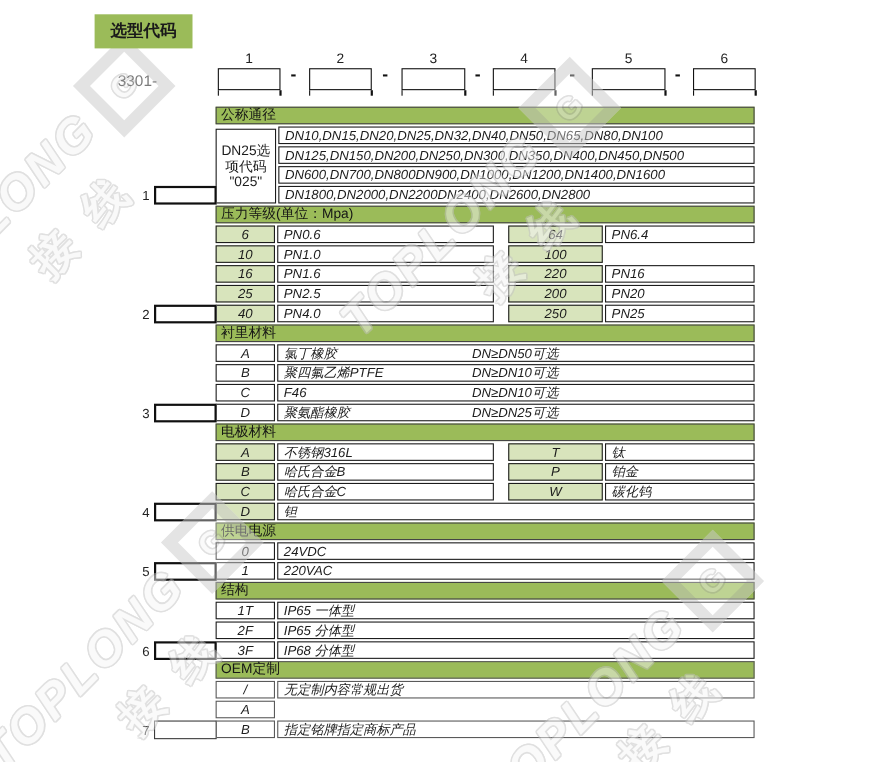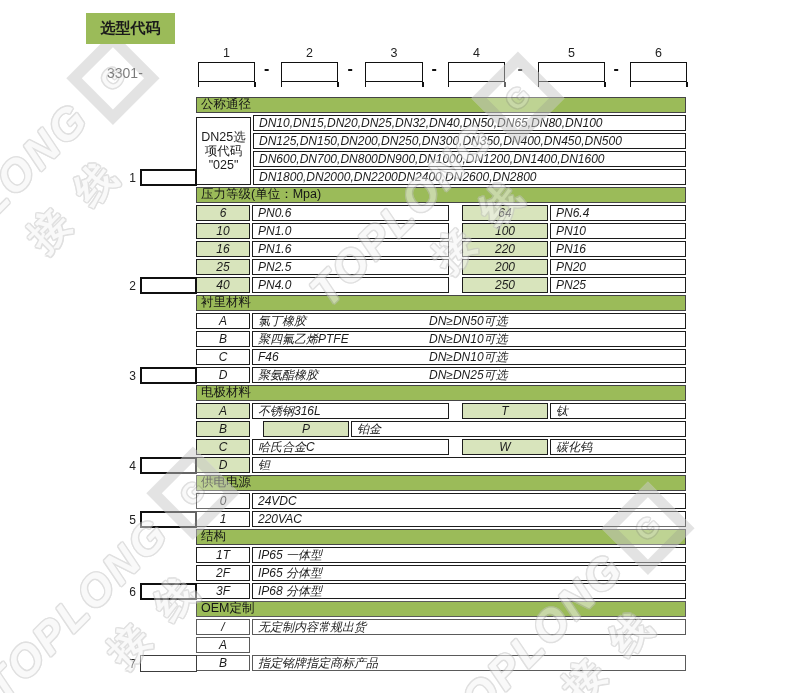--- a/index.html
+++ b/index.html
@@ -144,23 +144,20 @@
             <div class="cell v2">
               <span>PN6.4</span>
             </div>
           </div>
           <div class="row">
             <div class="cell code green">10</div>
             <div class="cell v1">
               <span>PN1.0</span>
             </div>
             <div class="cell code green c2">100</div>
-            <div class="cell v2">
-              <span>PN10</span>
-            </div>
           </div>
           <div class="row">
             <div class="cell code green">16</div>
             <div class="cell v1">
               <span>PN1.6</span>
             </div>
             <div class="cell code green c2">220</div>
             <div class="cell v2">
               <span>PN16</span>
             </div>
@@ -228,20 +225,23 @@
             <div class="cell v1">
               <span>不锈钢316L</span>
             </div>
             <div class="cell code green c2">T</div>
             <div class="cell v2">
               <span>钛</span>
             </div>
           </div>
           <div class="row">
             <div class="cell code green">B</div>
+            <div class="cell v1">
+              <span>哈氏合金B</span>
+            </div>
             <div class="cell code green c2">P</div>
             <div class="cell v2">
               <span>铂金</span>
             </div>
           </div>
           <div class="row">
             <div class="cell code green">C</div>
             <div class="cell v1">
               <span>哈氏合金C</span>
             </div>

